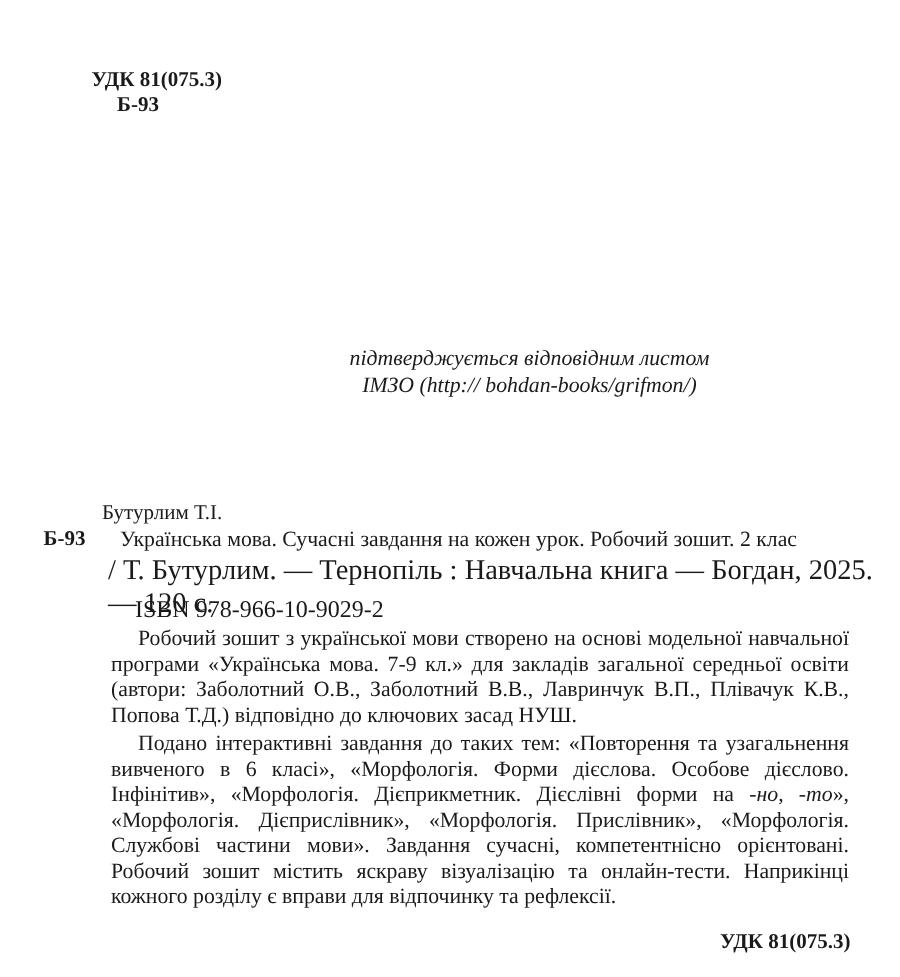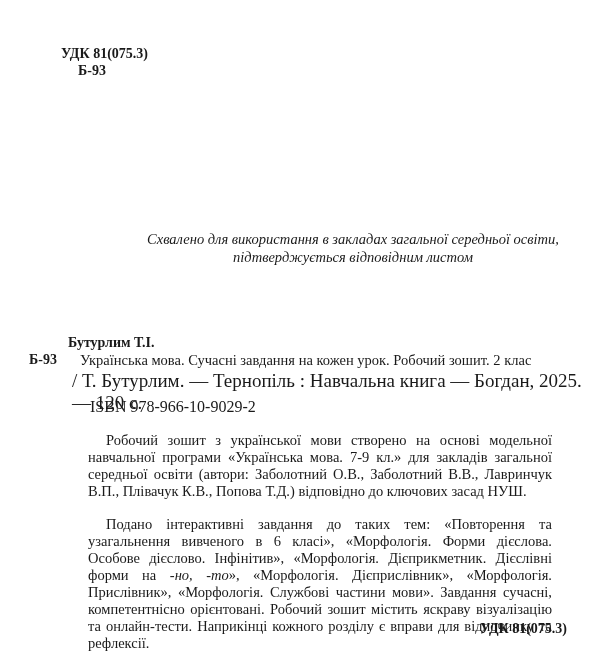--- a/index.html
+++ b/index.html
@@ -3,41 +3,41 @@
 <meta charset="utf-8">
 <style>
   html, body { margin: 0; padding: 0; background: #ffffff; }
   body { width: 600px; height: 651px; position: relative; overflow: hidden;
          font-family: "Liberation Serif", serif; color: #1a1a1a; }
   .abs { position: absolute; }
   .udk-top { left: 61px; top: 45px; font-weight: bold; font-size: 14px; line-height: 17px; }
   .udk-top .b93 { padding-left: 17px; }
   .approval { left: 118px; top: 230px; width: 470px; text-align: center;
               font-style: italic; font-size: 14.5px; line-height: 18px; }
-  .author { left: 68px; top: 335px; font-weight: bold; font-size: 14px; text-align: right; }
+  .author { left: 68px; top: 335px; font-weight: normal; font-size: 14px; text-align: right; }
   .code { left: 29px; top: 352px; font-weight: bold; font-size: 14px; }
   .title-line1 { left: 80px; top: 352px; font-size: 14.5px; }
   .title-line2 { left: 72px; top: 370px; font-size: 19px; }
   .isbn { left: 90px; top: 398px; font-size: 16px; }
   .body { left: 72px; top: 416px; width: 496px; font-size: 14.5px; line-height: 17px;
           text-align: justify; }
-  .body p { margin: 16px; text-indent: 18px; }
+  .body p { margin: 2px; text-indent: 18px; }
   .udk-bottom { right: 33px; top: 621px; font-weight: bold; font-size: 14px; }
 </style>
 </head>
 <body>
 
 <div class="abs udk-top">
   <div>УДК 81(075.3)</div>
   <div class="b93">Б-93</div>
 </div>
 
 <div class="abs approval">
-  <div>Схвалено для використання в закладах загальної середньої освіти,</div>
   <div>підтверджується відповідним листом</div>
+  <div>ІМЗО (http:// bohdan-books/grifmon/)</div>
 </div>
 
 <div class="abs author">Бутурлим Т.І.</div>
 <div class="abs code">Б-93</div>
 <div class="abs title-line1">Українська мова. Сучасні завдання на кожен урок. Робочий зошит. 2 клас</div>
 <div class="abs title-line2">/ Т. Бутурлим. — Тернопіль : Навчальна книга — Богдан, 2025. — 120 с.</div>
 <div class="abs isbn">ISBN 978-966-10-9029-2</div>
 
 <div class="abs body">
   <p>Робочий зошит з української мови створено на основі модельної навчальної програми «Українська мова. 7-9 кл.» для закладів загальної середньої освіти (автори: Заболотний О.В., Заболотний В.В., Лавринчук В.П., Плівачук К.В., Попова Т.Д.) відповідно до ключових засад НУШ.</p>

